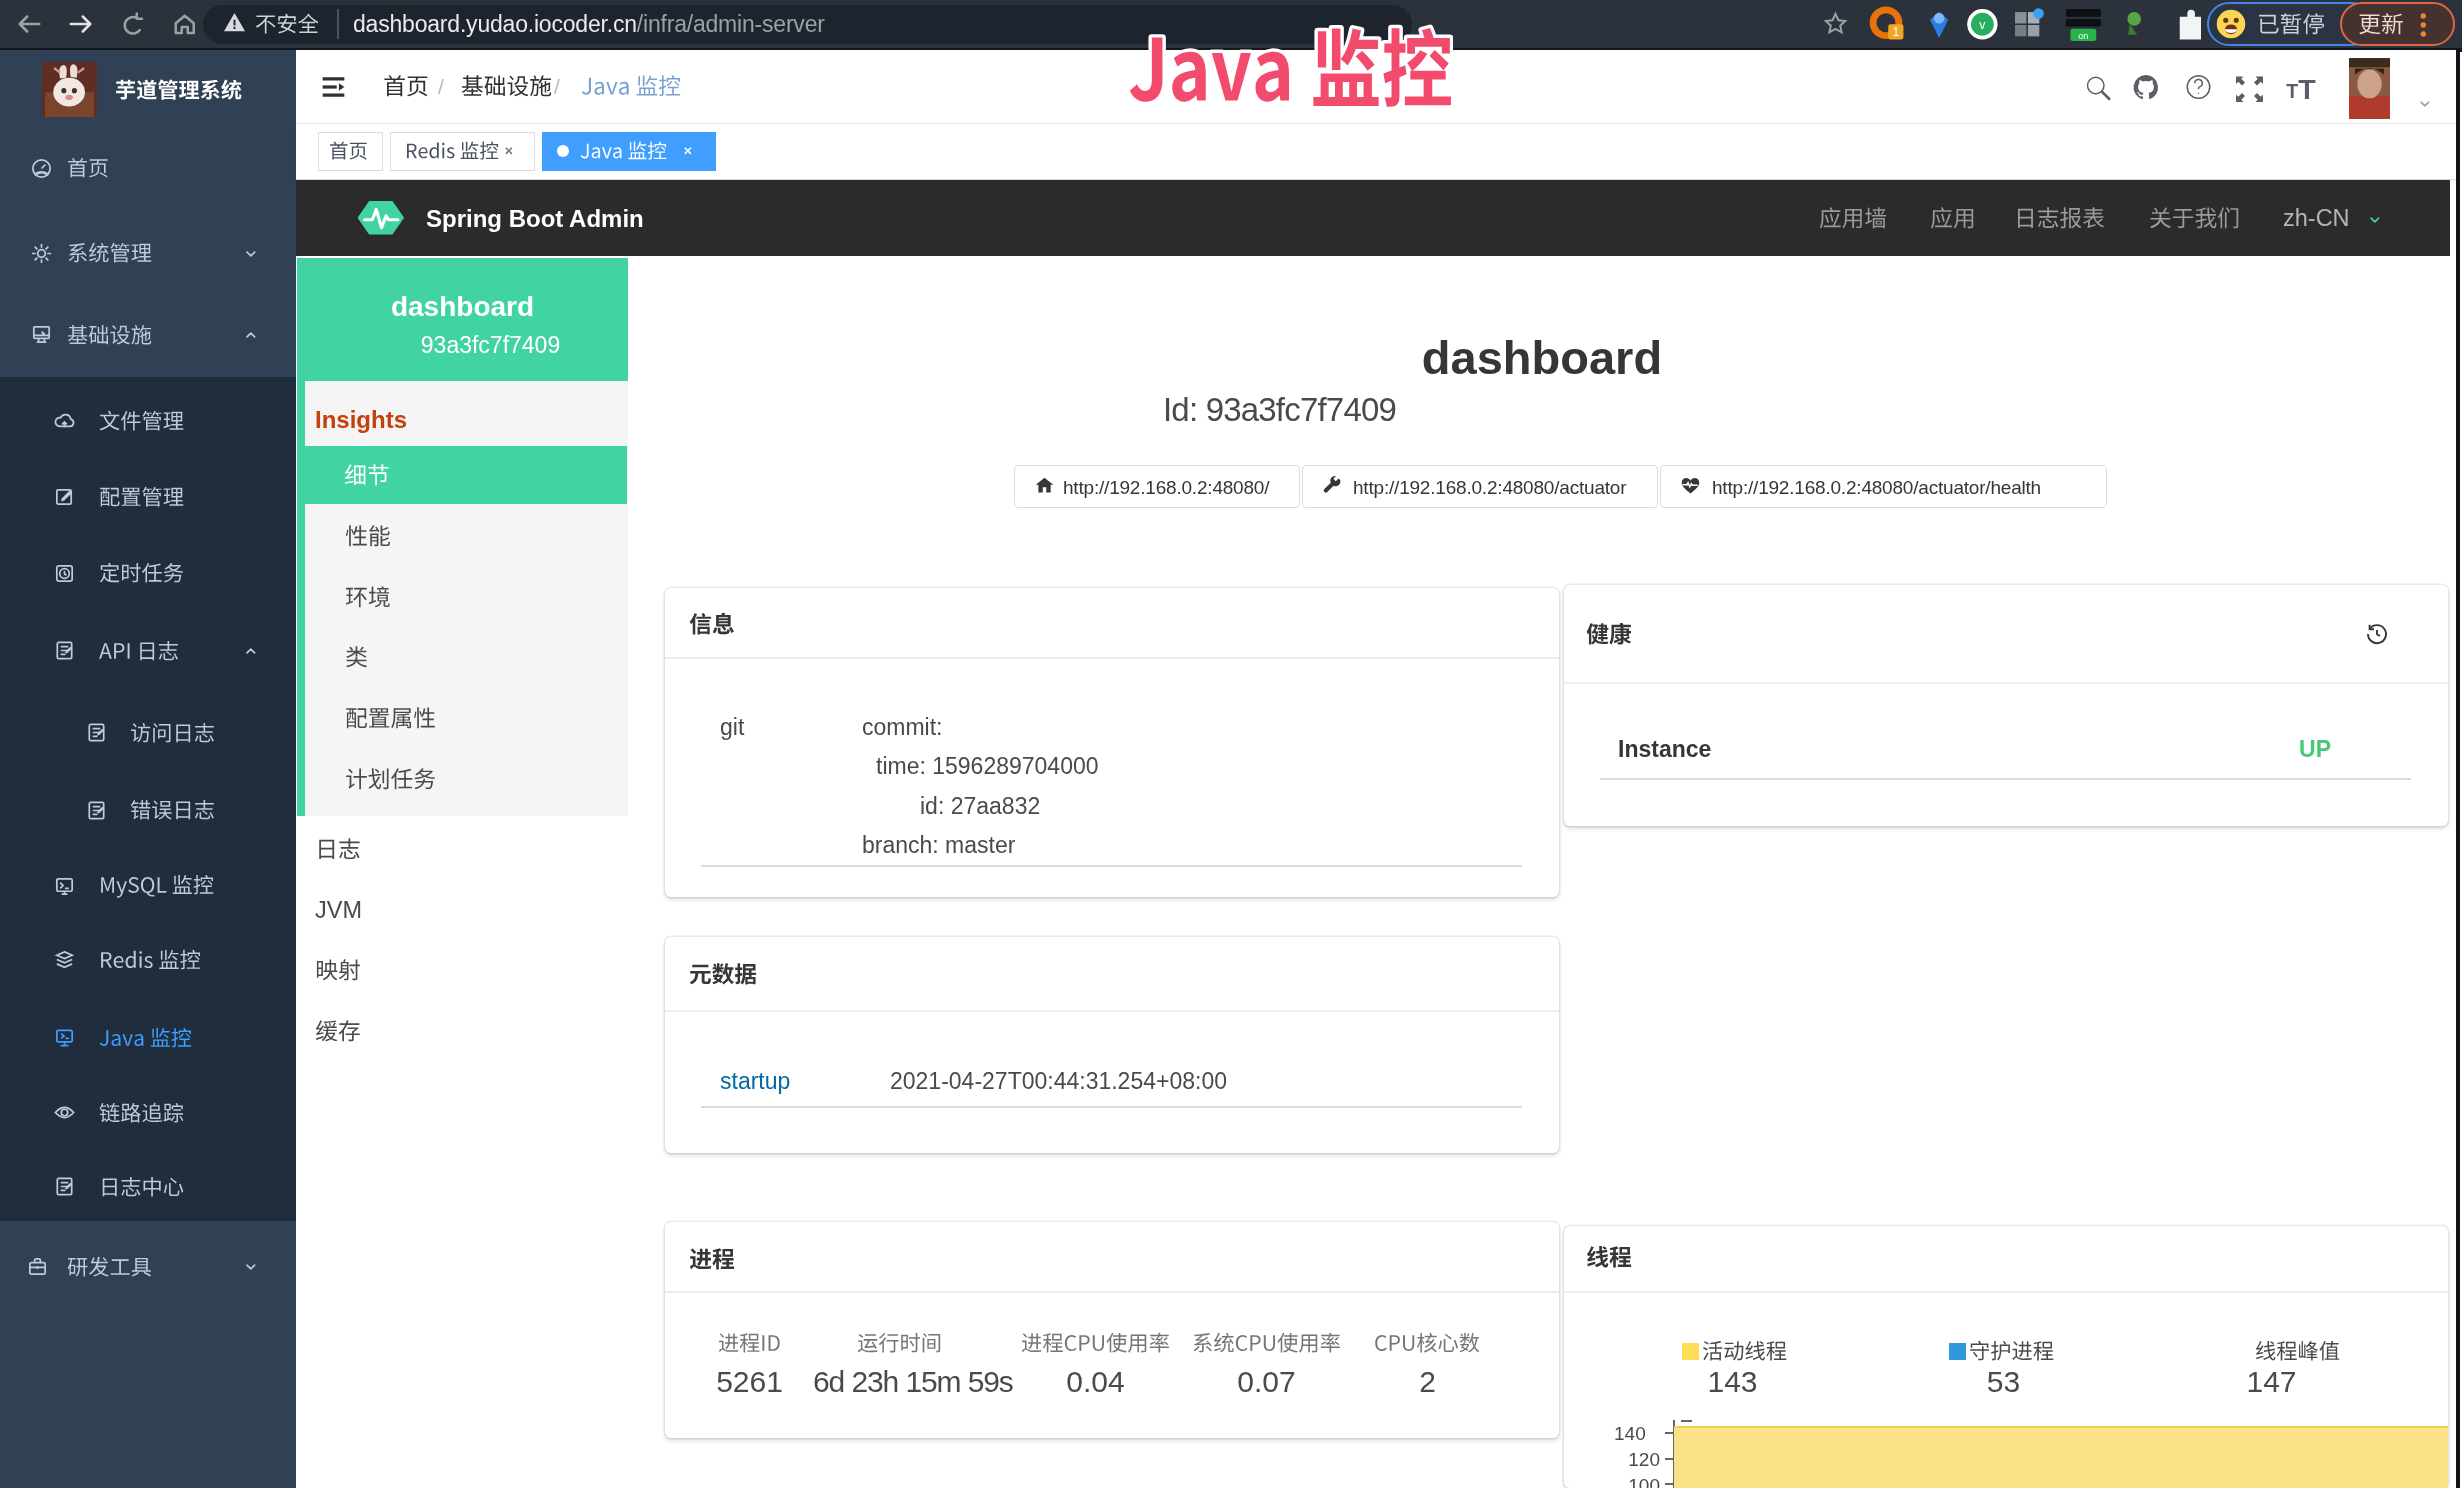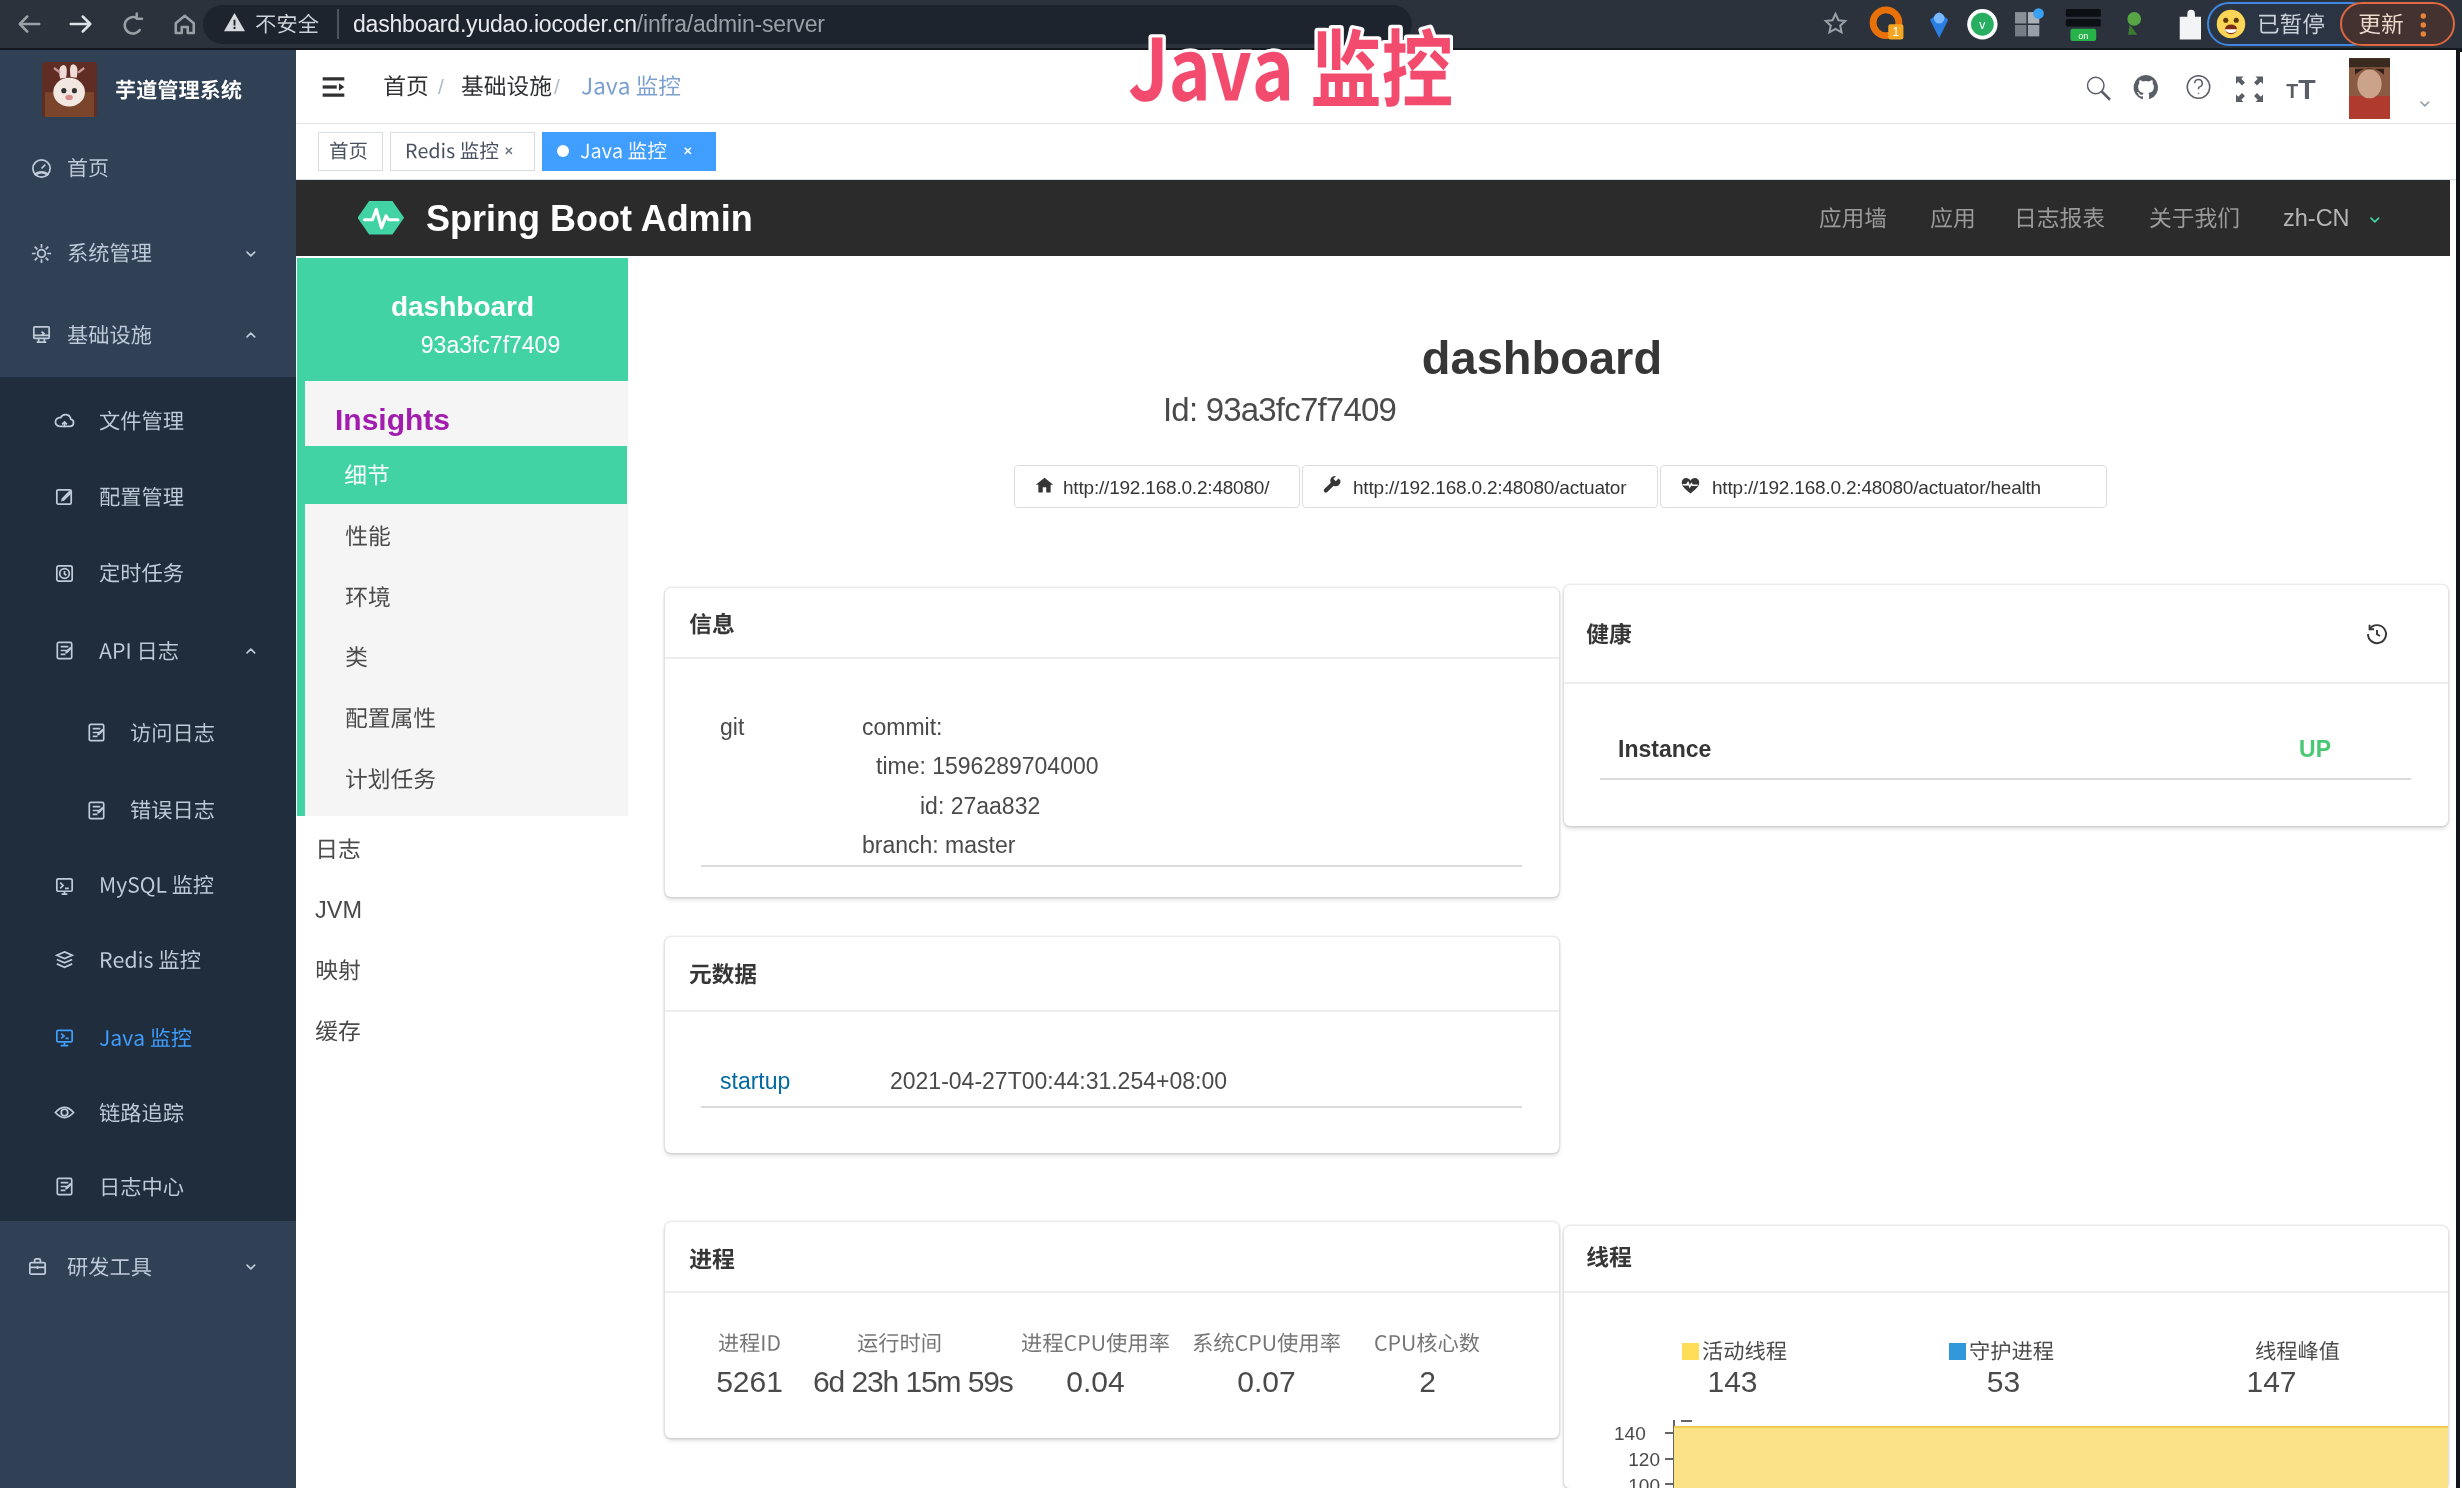--- a/index.html
+++ b/index.html
@@ -271,21 +271,21 @@
     <path fill="#ffffff" d="M6.2 30.5C9.9 30.5 11.4 27.9 11.4 24.6V11.1H9V24.3C9 27.2 8 28.4 5.9 28.4C4.5 28.4 3.5 27.8 2.6 26.2L0.9 27.5C2 29.5 3.7 30.5 6.2 30.5Z M19.6 30.5C21.3 30.5 22.9 29.6 24.2 28.5H24.3L24.5 30.2H26.5V21.5C26.5 18 25 15.7 21.6 15.7C19.3 15.7 17.3 16.7 16 17.5L17 19.2C18.1 18.4 19.6 17.7 21.2 17.7C23.5 17.7 24.1 19.4 24.1 21.2C18.1 21.9 15.4 23.4 15.4 26.5C15.4 29 17.2 30.5 19.6 30.5ZM20.2 28.6C18.8 28.6 17.7 27.9 17.7 26.3C17.7 24.5 19.3 23.3 24.1 22.8V26.7C22.7 27.9 21.6 28.6 20.2 28.6Z M34 30.2H36.8L41.8 16H39.4L36.7 24.1C36.3 25.5 35.9 26.9 35.4 28.2H35.3C34.9 26.9 34.5 25.5 34 24.1L31.4 16H28.9Z M47.7 30.5C49.5 30.5 51.1 29.6 52.4 28.5H52.5L52.7 30.2H54.7V21.5C54.7 18 53.2 15.7 49.8 15.7C47.5 15.7 45.5 16.7 44.2 17.5L45.1 19.2C46.3 18.4 47.7 17.7 49.4 17.7C51.7 17.7 52.3 19.4 52.3 21.2C46.3 21.9 43.6 23.4 43.6 26.5C43.6 29 45.4 30.5 47.7 30.5ZM48.4 28.6C47 28.6 45.9 27.9 45.9 26.3C45.9 24.5 47.5 23.3 52.3 22.8V26.7C50.9 27.9 49.8 28.6 48.4 28.6Z M79 16.6C80.9 17.9 83.2 19.8 84.2 21L85.8 19.8C84.7 18.6 82.4 16.8 80.5 15.6ZM70.8 8.4V20.8H72.7V8.4ZM65.7 9.3V19.9H67.6V9.3ZM78.6 8.4C77.6 12.2 75.9 15.8 73.7 18.1C74.2 18.4 75 19 75.3 19.3C76.6 17.8 77.8 15.9 78.7 13.8H87.1V12H79.5C79.8 10.9 80.2 9.9 80.5 8.7ZM66.7 22.3V29.8H63.8V31.5H87.4V29.8H84.6V22.3ZM68.5 29.8V24H72V29.8ZM73.8 29.8V24H77.4V29.8ZM79.2 29.8V24H82.7V29.8Z M106.6 15.8C108.3 17.3 110.5 19.4 111.5 20.6L112.8 19.3C111.7 18.1 109.5 16.1 107.8 14.7ZM103.1 14.7C101.9 16.5 100 18.2 98.2 19.4C98.5 19.7 99.2 20.5 99.4 20.9C101.3 19.5 103.4 17.4 104.8 15.4ZM92.8 8.3V13.4H89.7V15.2H92.8V21.4C91.5 21.9 90.3 22.2 89.4 22.5L89.8 24.5L92.8 23.4V29.7C92.8 30.1 92.7 30.2 92.4 30.2C92.1 30.2 91.1 30.2 89.9 30.2C90.2 30.7 90.4 31.5 90.5 32C92.1 32 93.2 32 93.8 31.7C94.4 31.4 94.6 30.8 94.6 29.7V22.7L97.4 21.7L97.1 19.9L94.6 20.8V15.2H97.3V13.4H94.6V8.3ZM97.2 29.6V31.4H113.6V29.6H106.5V23.1H111.8V21.4H99.3V23.1H104.5V29.6ZM103.8 8.8C104.2 9.6 104.6 10.6 105 11.5H98.1V16H99.9V13.2H111.5V15.8H113.4V11.5H107.1C106.8 10.6 106.2 9.3 105.7 8.3Z"></path>
   </svg>
 <svg class="abs" style="left:681px;top:144px" width="13.7" height="13.7" viewBox="0 0 18 18" stroke="#fff" stroke-width="2">
     <path d="M5 5 L13 13 M13 5 L5 13"></path>
   </svg>
 <div style="position:absolute;left:296px;top:180px;width:2154px;height:76px;background:#2b2b2b;"></div>
 <svg class="abs" style="left:358px;top:195px" width="47" height="47" viewBox="0 0 36 36">
     <path d="M27.2 4.8 L8.8 4.8 L-0.4 18 L8.8 31.2 L27.2 31.2 L36.4 18 Z" transform="translate(0 0) scale(0.97)" fill="#42d3a5" stroke="none"></path>
     <path d="M5 19 h6 l3 -8 4 14 3.5 -9 2 3 h7" fill="none" stroke="#fff" stroke-width="2.4" stroke-linecap="round" stroke-linejoin="round"></path>
   </svg>
-<div style="position:absolute;left:426px;top:203px;font-size:36px;color:#ffffff;font-weight:700;line-height:31px;white-space:nowrap;">Spring Boot Admin</div>
+<div style="position:absolute;left:426px;top:203px;font-size:24px;color:#ffffff;font-weight:700;line-height:31px;white-space:nowrap;">Spring Boot Admin</div>
 <svg style="position:absolute;left:1819px;top:200px;" width="68" height="33" viewBox="0 0 90.0 43.4">
     <path fill="#9b9b9b" d="M7.9 20.1C9.2 23.3 10.6 27.6 11.2 30.4L13.3 29.5C12.6 26.8 11.2 22.6 9.9 19.3ZM14.4 18.4C15.4 21.7 16.5 25.9 16.9 28.7L19.1 28.1C18.6 25.3 17.5 21.1 16.5 17.8ZM14 10C14.6 11 15.2 12.4 15.6 13.5H3.6V21.7C3.6 25.9 3.4 31.9 1.1 36.1C1.6 36.4 2.6 37 3.1 37.4C5.5 32.9 5.9 26.2 5.9 21.7V15.6H28.3V13.5H18.2C17.8 12.4 16.9 10.7 16.2 9.4ZM6.3 33.6V35.8H28.6V33.6H20.5C23.3 29 25.5 23.5 26.9 18.5L24.6 17.7C23.4 22.9 21.1 29 18.2 33.6Z M34.6 11.7V22.6C34.6 26.8 34.3 32.1 31 35.9C31.5 36.1 32.4 36.9 32.7 37.3C35 34.8 36 31.3 36.5 28H44V36.9H46.3V28H54.4V34.1C54.4 34.7 54.2 34.9 53.6 34.9C53 34.9 51 34.9 48.9 34.9C49.2 35.5 49.5 36.4 49.6 37C52.5 37 54.2 37 55.2 36.7C56.2 36.3 56.6 35.6 56.6 34.1V11.7ZM36.8 13.9H44V18.7H36.8ZM54.4 13.9V18.7H46.3V13.9ZM36.8 20.8H44V25.9H36.7C36.8 24.7 36.8 23.6 36.8 22.6ZM54.4 20.8V25.9H46.3V20.8Z M76.7 28.6H81.6V30.9H76.7ZM75.1 27.4V32.2H83.2V27.4ZM72.1 15.5C73.2 16.7 74.4 18.4 75 19.4L76.6 18.4C76.1 17.3 74.8 15.7 73.7 14.6ZM84.7 14.7C83.9 15.9 82.7 17.5 81.7 18.6L83.3 19.4C84.3 18.4 85.5 16.9 86.5 15.5ZM78.2 9.6V12.2H70.9V14.1H78.2V19.6H69.8V21.6H88.7V19.6H80.3V14.1H87.5V12.2H80.3V9.6ZM71.2 23.8V37.2H73.3V35.8H85V37.1H87.1V23.8ZM73.3 34V25.6H85V34ZM61 29.9 61.9 32.1C64.3 31 67.3 29.7 70.1 28.3L69.7 26.4L66.7 27.7V18.9H69.6V16.8H66.7V10H64.6V16.8H61.4V18.9H64.6V28.5C63.3 29.1 62 29.5 61 29.9Z"></path>
   </svg>
 <svg style="position:absolute;left:1930px;top:200px;" width="46" height="33" viewBox="0 0 60.0 43.4">
     <path fill="#9b9b9b" d="M7.9 20.1C9.2 23.3 10.6 27.6 11.2 30.4L13.3 29.5C12.6 26.8 11.2 22.6 9.9 19.3ZM14.4 18.4C15.4 21.7 16.5 25.9 16.9 28.7L19.1 28.1C18.6 25.3 17.5 21.1 16.5 17.8ZM14 10C14.6 11 15.2 12.4 15.6 13.5H3.6V21.7C3.6 25.9 3.4 31.9 1.1 36.1C1.6 36.4 2.6 37 3.1 37.4C5.5 32.9 5.9 26.2 5.9 21.7V15.6H28.3V13.5H18.2C17.8 12.4 16.9 10.7 16.2 9.4ZM6.3 33.6V35.8H28.6V33.6H20.5C23.3 29 25.5 23.5 26.9 18.5L24.6 17.7C23.4 22.9 21.1 29 18.2 33.6Z M34.6 11.7V22.6C34.6 26.8 34.3 32.1 31 35.9C31.5 36.1 32.4 36.9 32.7 37.3C35 34.8 36 31.3 36.5 28H44V36.9H46.3V28H54.4V34.1C54.4 34.7 54.2 34.9 53.6 34.9C53 34.9 51 34.9 48.9 34.9C49.2 35.5 49.5 36.4 49.6 37C52.5 37 54.2 37 55.2 36.7C56.2 36.3 56.6 35.6 56.6 34.1V11.7ZM36.8 13.9H44V18.7H36.8ZM54.4 13.9V18.7H46.3V13.9ZM36.8 20.8H44V25.9H36.7C36.8 24.7 36.8 23.6 36.8 22.6ZM54.4 20.8V25.9H46.3V20.8Z"></path>
   </svg>
 <svg style="position:absolute;left:2014px;top:200px;" width="91" height="33" viewBox="0 0 120.0 43.4">
     <path fill="#9b9b9b" d="M7.6 24.2H22.6V32.7H7.6ZM7.6 22V13.9H22.6V22ZM5.3 11.6V36.9H7.6V34.9H22.6V36.7H25V11.6Z M38.1 27.1V33.7C38.1 36.1 39 36.8 42.5 36.8C43.2 36.8 48.5 36.8 49.3 36.8C52.2 36.8 53 35.8 53.3 31.9C52.6 31.7 51.7 31.4 51.2 31C51.1 34.2 50.8 34.7 49.2 34.7C48 34.7 43.5 34.7 42.6 34.7C40.7 34.7 40.4 34.5 40.4 33.6V27.1ZM41.3 25.3C43.8 26.8 46.7 29 48 30.5L49.7 29C48.2 27.4 45.3 25.3 42.9 24ZM52.3 27.8C53.8 30.4 55.5 33.8 56.2 35.9L58.4 34.9C57.6 32.9 55.9 29.6 54.4 27.1ZM34.5 27.4C33.9 29.7 32.9 32.8 31.5 34.6L33.5 35.7C34.9 33.7 35.9 30.5 36.5 28.1ZM43.8 9.6V13.9H31.7V16.1H43.8V21.2H33.6V23.3H56.6V21.2H46.1V16.1H58.4V13.9H46.1V9.6Z M72.7 10.6V37.1H74.9V22.9H75.8C77 26.1 78.5 29 80.5 31.5C79 33.1 77.2 34.6 75.1 35.6C75.6 36 76.3 36.8 76.6 37.3C78.7 36.2 80.4 34.8 82 33.1C83.5 34.8 85.3 36.1 87.3 37.1C87.7 36.5 88.4 35.6 88.9 35.2C86.9 34.3 85 33 83.4 31.4C85.6 28.5 87.1 25 87.8 21.3L86.4 20.8L86 20.9H74.9V12.7H84.5C84.4 15.4 84.2 16.6 83.8 17C83.6 17.2 83.2 17.2 82.6 17.2C82 17.2 80 17.2 78.1 17C78.4 17.5 78.7 18.3 78.7 18.9C80.7 19 82.6 19 83.5 19C84.5 18.9 85.2 18.7 85.7 18.2C86.4 17.5 86.7 15.8 86.8 11.6C86.9 11.2 86.9 10.6 86.9 10.6ZM78 22.9H85.1C84.5 25.3 83.4 27.7 81.9 29.7C80.2 27.7 78.9 25.4 78 22.9ZM65.7 9.6V15.7H61.4V17.8H65.7V24.2L61 25.5L61.6 27.8L65.7 26.6V34.4C65.7 34.9 65.5 35 65 35.1C64.6 35.1 63 35.1 61.3 35C61.6 35.7 62 36.6 62 37.2C64.4 37.2 65.8 37.1 66.7 36.8C67.6 36.4 68 35.8 68 34.4V25.9L71.6 24.8L71.3 22.6L68 23.6V17.8H71.4V15.7H68V9.6Z M97.6 37.2C98.2 36.7 99.4 36.3 107.7 33.7C107.6 33.2 107.4 32.3 107.4 31.7L100 33.9V27.3C101.8 26 103.5 24.7 104.8 23.2C107.1 29.5 111.3 34.1 117.5 36.2C117.8 35.6 118.5 34.7 119 34.2C116 33.4 113.5 31.9 111.4 29.9C113.3 28.8 115.5 27.2 117.2 25.7L115.4 24.4C114.1 25.7 112 27.3 110.2 28.6C108.8 27 107.8 25.2 107 23.2H118V21.3H106.1V18.6H115.7V16.8H106.1V14.2H117.1V12.3H106.1V9.6H103.8V12.3H93.2V14.2H103.8V16.8H94.7V18.6H103.8V21.3H92V23.2H101.9C99.1 25.8 94.8 28.1 91.1 29.3C91.6 29.8 92.2 30.6 92.6 31.1C94.3 30.5 96 29.7 97.7 28.7V33.1C97.7 34.3 97.1 34.9 96.6 35.1C96.9 35.6 97.4 36.6 97.6 37.2Z"></path>
   </svg>
 <svg style="position:absolute;left:2149px;top:200px;" width="91" height="33" viewBox="0 0 120.0 43.4">
@@ -294,21 +294,21 @@
 <div style="position:absolute;left:2283px;top:207px;font-size:23.5px;color:#b5b5b5;font-weight:400;line-height:23.5px;white-space:nowrap;">zh-CN</div>
 <svg class="abs" style="left:2368px;top:215px" width="13.7" height="10" viewBox="0 0 18 13" fill="none" stroke="#42d3a5" stroke-width="2.2" stroke-linecap="round" stroke-linejoin="round">
     <path d="M4 4 L9 9 L14 4"></path>
   </svg>
 <div style="position:absolute;left:297px;top:256px;width:331px;height:1233px;background:#fff;"></div>
 <div style="position:absolute;left:297px;top:258px;width:331px;height:123px;background:#42d3a5;"></div>
 <div style="position:absolute;left:297px;top:293px;width:331px;text-align:center;font-size:28px;color:#ffffff;font-weight:700;line-height:28px;white-space:nowrap;">dashboard</div>
 <div style="position:absolute;left:297px;top:334px;width:387px;text-align:center;font-size:23px;color:#ffffff;font-weight:400;line-height:23px;white-space:nowrap;">93a3fc7f7409</div>
 <div style="position:absolute;left:297px;top:381px;width:331px;height:435px;background:#f5f5f5;"></div>
 <div style="position:absolute;left:297px;top:381px;width:7.6px;height:435px;background:#42d3a5;"></div>
-<div style="position:absolute;left:315px;top:408px;font-size:30px;color:#a21caf;font-weight:700;line-height:23px;white-space:nowrap;margin-left:20px;">Insights</div>
+<div style="position:absolute;left:315px;top:408px;font-size:24px;color:#c2410c;font-weight:700;line-height:23px;white-space:nowrap;">Insights</div>
 <div style="position:absolute;left:304px;top:446px;width:323px;height:58px;background:#42d3a5;"></div>
 <svg style="position:absolute;left:344px;top:457px;" width="46" height="33" viewBox="0 0 60.0 43.4">
     <path fill="#ffffff" d="M1.1 33.2 1.5 35.4C4.4 34.8 8.4 34.1 12.3 33.3L12.2 31.3C8.1 32 3.9 32.8 1.1 33.2ZM1.7 22.1C2.2 21.8 3 21.7 7.3 21.2C5.7 23.1 4.3 24.7 3.7 25.3C2.6 26.3 1.9 27 1.2 27.2C1.5 27.7 1.8 28.8 1.9 29.3C2.6 28.9 3.7 28.7 12.2 27.3C12.2 26.8 12.1 26 12.1 25.4L5.3 26.3C7.9 23.8 10.4 20.7 12.7 17.5L10.7 16.3C10.1 17.3 9.5 18.2 8.8 19.1L4.2 19.6C6.2 17 8.2 13.7 9.7 10.4L7.5 9.5C6 13.1 3.6 17 2.9 18C2.1 19 1.6 19.7 1 19.9C1.2 20.5 1.6 21.6 1.7 22.1ZM19.4 32.7H15.1V24.2H19.4ZM21.5 32.7V24.2H25.7V32.7ZM13 11.2V36.8H15.1V34.8H25.7V36.5H27.9V11.2ZM19.4 22.1H15.1V13.4H19.4ZM21.5 22.1V13.4H25.7V22.1Z M32.9 20.2V22.4H40.8V37.1H43.2V22.4H53.2V30.2C53.2 30.6 53 30.7 52.4 30.8C51.8 30.8 49.8 30.8 47.6 30.7C47.9 31.4 48.2 32.4 48.3 33.1C51.1 33.1 53 33.1 54.1 32.7C55.2 32.3 55.5 31.6 55.5 30.2V20.2ZM49 9.6V13H41V9.6H38.7V13H31.6V15.1H38.7V18.6H41V15.1H49V18.6H51.4V15.1H58.4V13H51.4V9.6Z"></path>
   </svg>
 <svg style="position:absolute;left:345px;top:518px;" width="46" height="33" viewBox="0 0 60.0 43.4">
     <path fill="#4a4a4a" d="M5.2 9.6V37.2H7.4V9.6ZM2.4 15.3C2.2 17.7 1.6 21 0.8 23L2.6 23.6C3.4 21.4 3.9 18 4.1 15.5ZM7.6 15.1C8.5 16.8 9.4 19 9.7 20.3L11.4 19.4C11 18.2 10.1 16 9.2 14.4ZM10 34V36.1H28.5V34H20.9V26.5H27.1V24.4H20.9V18.1H27.8V16H20.9V9.7H18.6V16H14.9C15.3 14.5 15.7 12.9 16 11.3L13.8 11C13.1 15.1 11.9 19.1 10.1 21.8C10.7 22 11.7 22.5 12.2 22.8C12.9 21.5 13.6 19.9 14.2 18.1H18.6V24.4H12.3V26.5H18.6V34Z M41.5 22.2V24.8H35.1V22.2ZM33 20.3V37.2H35.1V31H41.5V34.6C41.5 34.9 41.4 35.1 41 35.1C40.6 35.1 39.3 35.1 37.9 35C38.2 35.6 38.5 36.5 38.6 37.1C40.5 37.1 41.8 37.1 42.7 36.8C43.5 36.4 43.7 35.8 43.7 34.6V20.3ZM35.1 26.5H41.5V29.3H35.1ZM55.7 11.8C54 12.7 51.3 13.8 48.8 14.7V9.7H46.5V19.6C46.5 22.1 47.3 22.8 50.2 22.8C50.8 22.8 54.7 22.8 55.3 22.8C57.7 22.8 58.4 21.8 58.6 18.1C58 18 57.1 17.6 56.6 17.2C56.5 20.2 56.3 20.7 55.1 20.7C54.3 20.7 51 20.7 50.3 20.7C49 20.7 48.8 20.5 48.8 19.6V16.5C51.7 15.7 54.9 14.6 57.2 13.5ZM56.1 25.2C54.4 26.3 51.5 27.5 48.8 28.4V23.6H46.5V33.8C46.5 36.3 47.3 36.9 50.2 36.9C50.8 36.9 54.8 36.9 55.5 36.9C58 36.9 58.6 35.8 58.9 31.8C58.3 31.7 57.4 31.3 56.9 31C56.8 34.3 56.5 34.9 55.3 34.9C54.4 34.9 51.1 34.9 50.4 34.9C49 34.9 48.8 34.7 48.8 33.8V30.3C51.8 29.4 55.2 28.3 57.6 26.9ZM32.5 18.2C33.1 17.9 34.2 17.8 42.4 17.2C42.7 17.8 42.9 18.3 43.1 18.8L45.1 17.9C44.4 16.1 42.8 13.4 41.2 11.4L39.4 12.1C40.1 13.1 40.9 14.3 41.5 15.5L34.9 15.9C36.2 14.3 37.6 12.3 38.6 10.3L36.3 9.5C35.3 11.9 33.7 14.2 33.1 14.9C32.6 15.5 32.2 16 31.7 16C32 16.6 32.4 17.7 32.5 18.2Z"></path>
   </svg>
 <svg style="position:absolute;left:345px;top:579px;" width="46" height="33" viewBox="0 0 60.0 43.4">
     <path fill="#4a4a4a" d="M20.3 20C22.6 22.5 25.2 25.9 26.4 28.1L28.3 26.7C27 24.6 24.2 21.2 22 18.8ZM1.1 31.7 1.6 33.9C4.1 33 7.3 31.9 10.3 30.7L9.9 28.7L6.9 29.8V22.4H9.6V20.3H6.9V13.7H10.2V11.6H1.2V13.7H4.8V20.3H1.7V22.4H4.8V30.5ZM11.7 11.5V13.7H19.4C17.5 19 14.4 23.7 10.6 26.7C11.2 27.1 12 28 12.4 28.4C14.5 26.6 16.4 24.3 18.1 21.6V37.1H20.3V17.5C20.8 16.3 21.4 15 21.8 13.7H28.3V11.5Z M44.5 25.8H54V27.8H44.5ZM44.5 22.3H54V24.3H44.5ZM47.6 9.8C47.9 10.4 48.2 11.1 48.4 11.8H41.9V13.7H57V11.8H50.8C50.5 11 50.1 10.1 49.7 9.4ZM52.4 14C52.2 15 51.7 16.3 51.2 17.3H46.1L47.2 17C47.1 16.2 46.6 14.9 46.2 14L44.3 14.4C44.7 15.3 45.1 16.4 45.3 17.3H41V19.2H57.8V17.3H53.2C53.6 16.5 54.1 15.5 54.5 14.5ZM42.5 20.8V29.4H45.6C45.2 32.8 43.9 34.6 39 35.5C39.4 35.9 40 36.8 40.1 37.3C45.7 36 47.2 33.7 47.7 29.4H50.4V33.8C50.4 35.4 50.6 35.9 51.1 36.3C51.6 36.7 52.5 36.8 53.2 36.8C53.6 36.8 54.8 36.8 55.3 36.8C55.8 36.8 56.7 36.7 57.1 36.6C57.6 36.4 58 36.1 58.2 35.6C58.4 35.1 58.5 33.9 58.6 32.6C58 32.5 57.2 32.1 56.8 31.7C56.8 32.9 56.7 33.8 56.6 34.3C56.5 34.6 56.3 34.8 56.1 34.9C55.9 35 55.5 35 55.1 35C54.7 35 53.9 35 53.6 35C53.2 35 53 35 52.8 34.9C52.6 34.8 52.6 34.5 52.6 34V29.4H56.2V20.8ZM31 30.9 31.8 33.2C34.3 32.2 37.5 31 40.6 29.7L40.1 27.7L37 28.8V19H39.9V16.9H37V10H34.8V16.9H31.5V19H34.8V29.6C33.4 30.1 32.1 30.6 31 30.9Z"></path>
   </svg>

